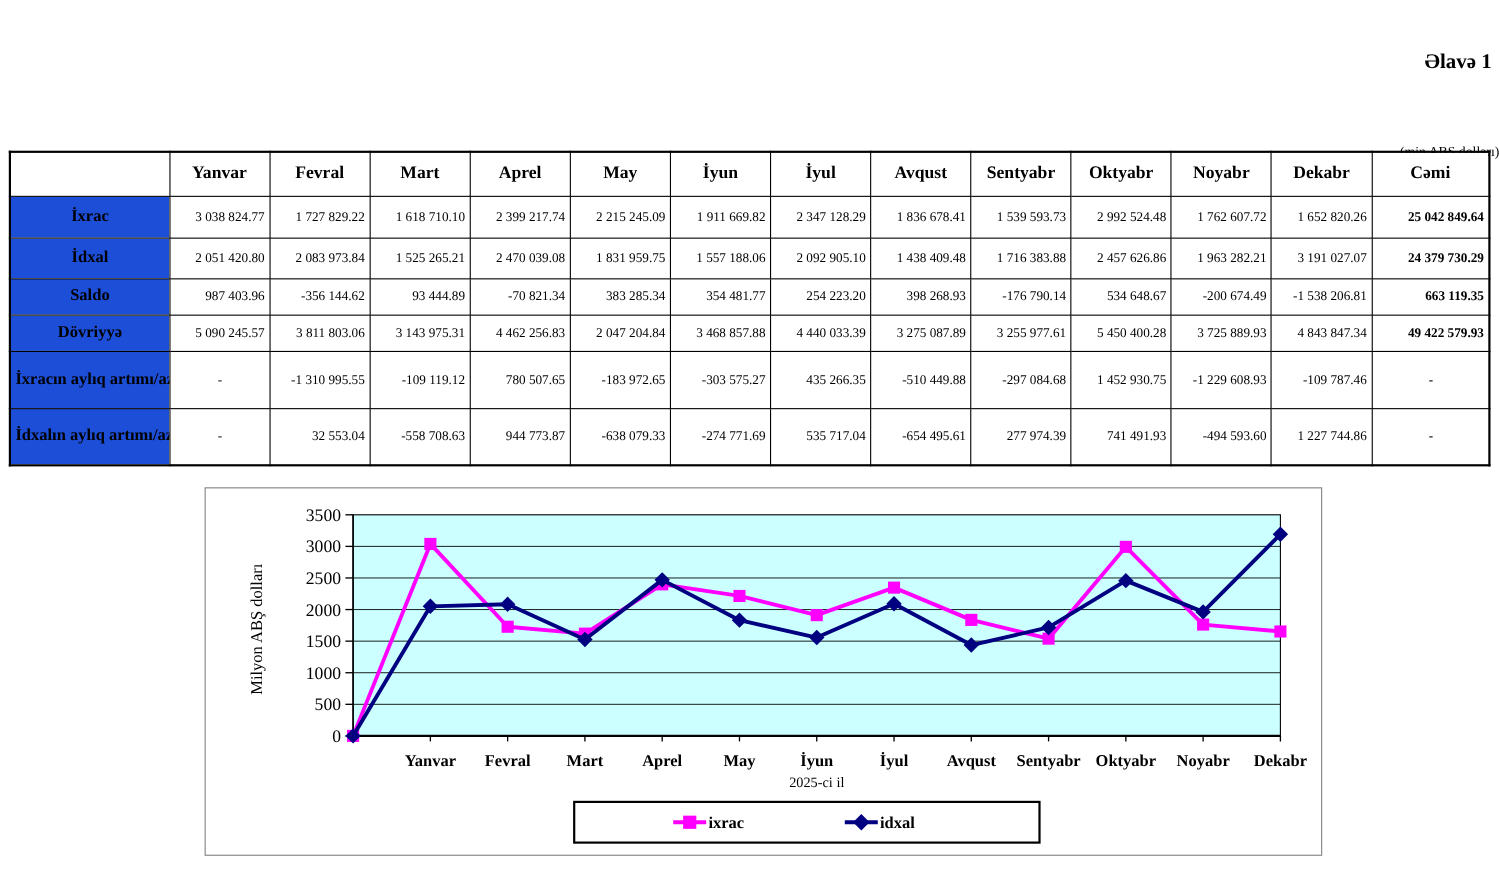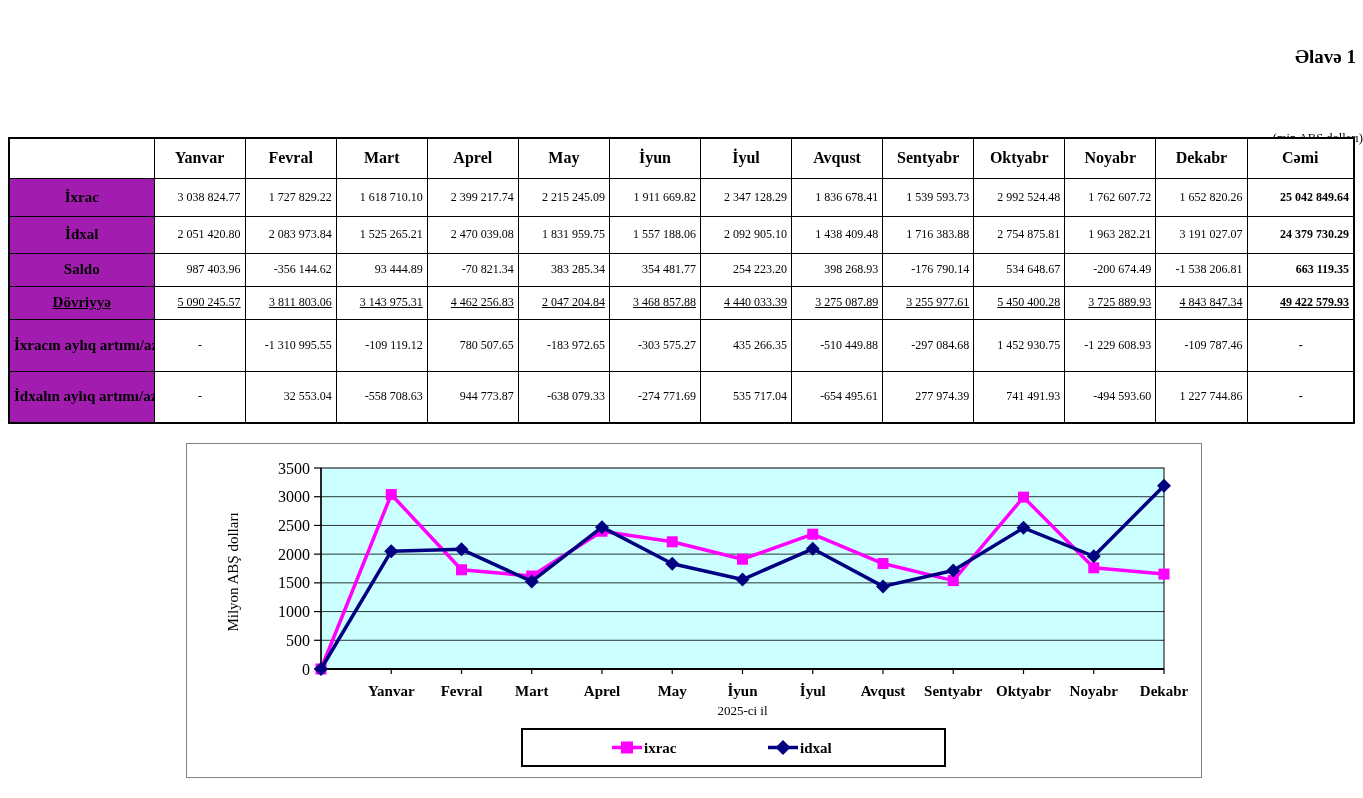--- a/index.html
+++ b/index.html
@@ -33,38 +33,38 @@
     border: 2px solid #000;
   }
   table.data-table th, table.data-table td {
     border: 1.5px solid #000;
     overflow: hidden;
     white-space: nowrap;
   }
   thead tr { height: 40px; }
   thead th { font-size: 16px; font-weight: bold; background: #fff; text-align: center; }
   th.rowlabel {
-    background: #a21caf;
+    background: #1d4ed8;
     font-size: 15px; font-weight: bold;
     text-align: center;
     white-space: normal;
     line-height: 1.25;
     padding: 2px 4px;
   }
   td.num {
     font-size: 12px;
     text-align: right;
     padding-right: 4px;
   }
   td.total { font-weight: bold; }
   td.dash { text-align: center; padding-right: 0; }
   tr.r0 { height: 38px; }
   tr.r1 { height: 37px; }
   tr.r2 { height: 33px; margin-left: 40px; }
-  tr.r3 { height: 33px; text-decoration: underline; }
+  tr.r3 { height: 33px; }
   tr.r4 { height: 52px; }
   tr.r5 { height: 52px; }
 
   .chart-frame {
     position: absolute; left: 186px; top: 443px;
     width: 1014px; height: 333px;
     border: 1px solid #808080;
     background: #fff;
   }
   .chart-frame svg { display: block; width: 1014px; height: 333px; overflow: visible; }
@@ -133,21 +133,21 @@
           <th class="rowlabel">İdxal</th>
           <td class="num">2 051 420.80</td>
           <td class="num">2 083 973.84</td>
           <td class="num">1 525 265.21</td>
           <td class="num">2 470 039.08</td>
           <td class="num">1 831 959.75</td>
           <td class="num">1 557 188.06</td>
           <td class="num">2 092 905.10</td>
           <td class="num">1 438 409.48</td>
           <td class="num">1 716 383.88</td>
-          <td class="num">2 754 875.81</td>
+          <td class="num">2 457 626.86</td>
           <td class="num">1 963 282.21</td>
           <td class="num">3 191 027.07</td>
           <td class="num total">24 379 730.29</td>
         </tr>
         <tr class="r2">
           <th class="rowlabel">Saldo</th>
           <td class="num">987 403.96</td>
           <td class="num">-356 144.62</td>
           <td class="num">93 444.89</td>
           <td class="num">-70 821.34</td>

